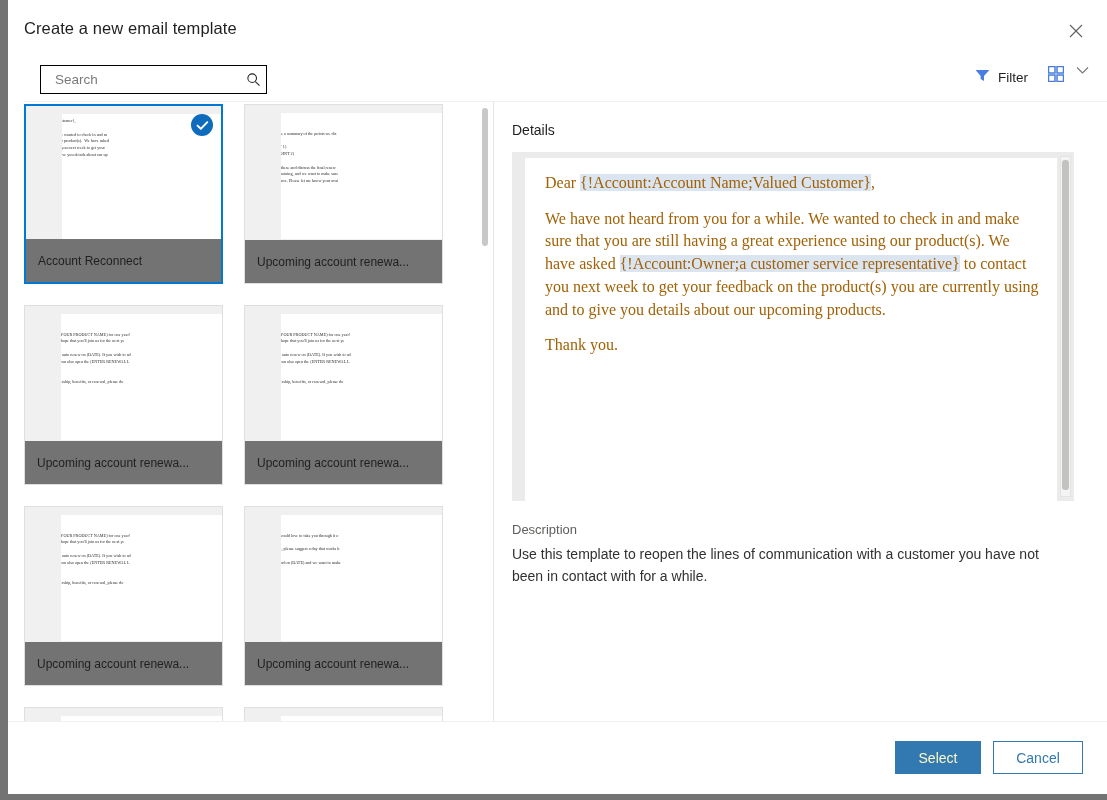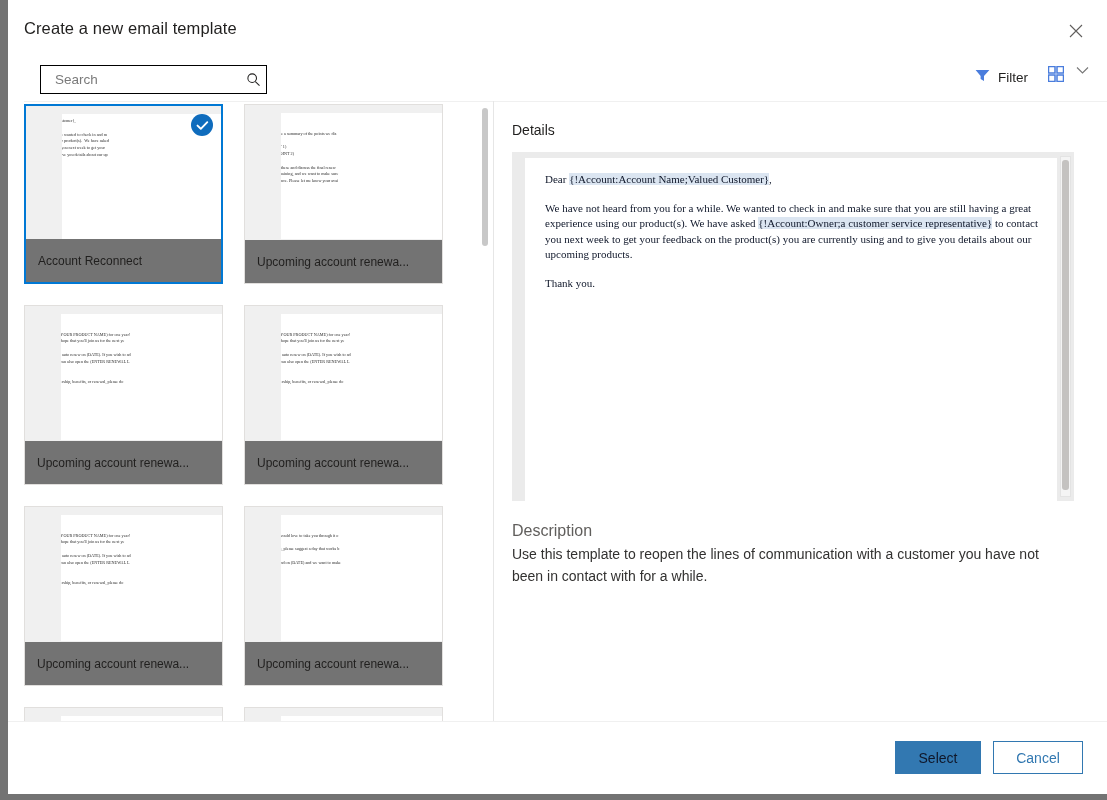--- a/index.html
+++ b/index.html
@@ -277,23 +277,23 @@
     left: 13px;
     top: 6px;
     width: 532px;
     height: 343px;
     background: #ffffff;
     overflow: hidden;
   }
   .preview-body {
     padding: 14px 18px 0 20px;
     font-family: "Liberation Serif", serif;
-    font-size: 11px;
+    font-size: 16px;
     line-height: 1.42;
-    color: #0f172a;
+    color: #a16207;
   }
   .preview-body p { margin: 0 0 13px 0; }
   .token {
     background: #dbe5f1;
   }
   .preview-scroll-track {
     position: absolute;
     right: 3px;
     top: 4px;
     width: 11px;
@@ -310,21 +310,21 @@
     height: 330px;
     background: #c4c2c0;
     border-radius: 3px;
     cursor: pointer;
   }
 
   .desc-title {
     position: absolute;
     left: 8px;
     top: 418px;
-    font-size: 16px;
+    font-size: 13px;
     color: #605e5c;
   }
   .desc-text {
     position: absolute;
     left: 8px;
     top: 440px;
     width: 545px;
     font-size: 14px;
     line-height: 1.55;
     color: #323130;
@@ -353,21 +353,21 @@
     cursor: pointer;
     box-sizing: border-box;
     display: flex;
     align-items: center;
     justify-content: center;
     padding: 0 16px;
   }
   .btn-primary {
     background: #3278b1;
     border: 1px solid #3278b1;
-    color: #0f172a;
+    color: #fef9c3;
     min-width: 86px;
   }
   .btn-secondary {
     background: #ffffff;
     border: 1px solid #3278b1;
     color: #3278b1;
     min-width: 90px;
   }
 </style>
 </head>

